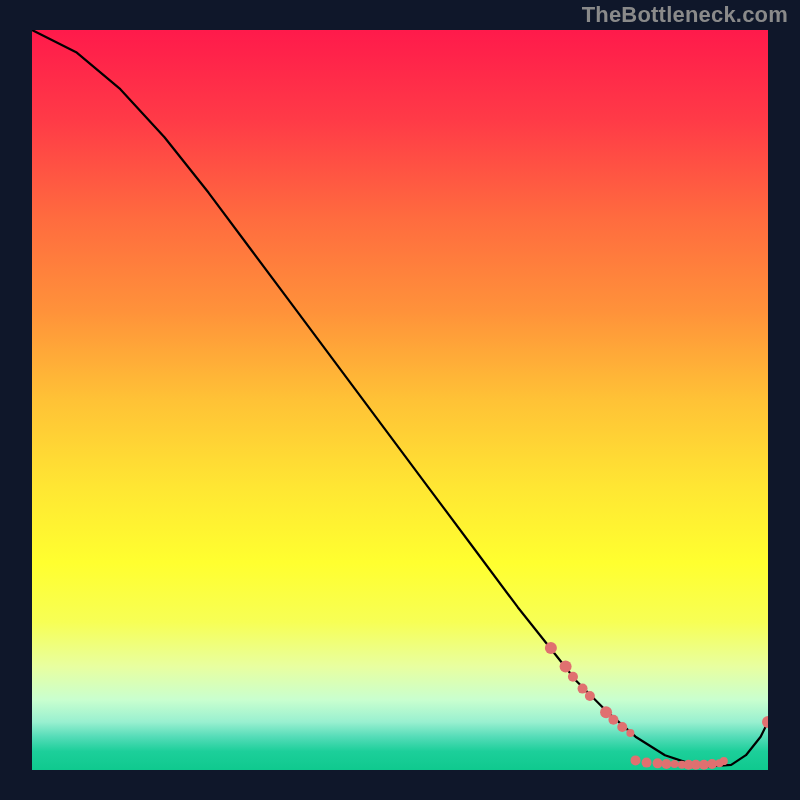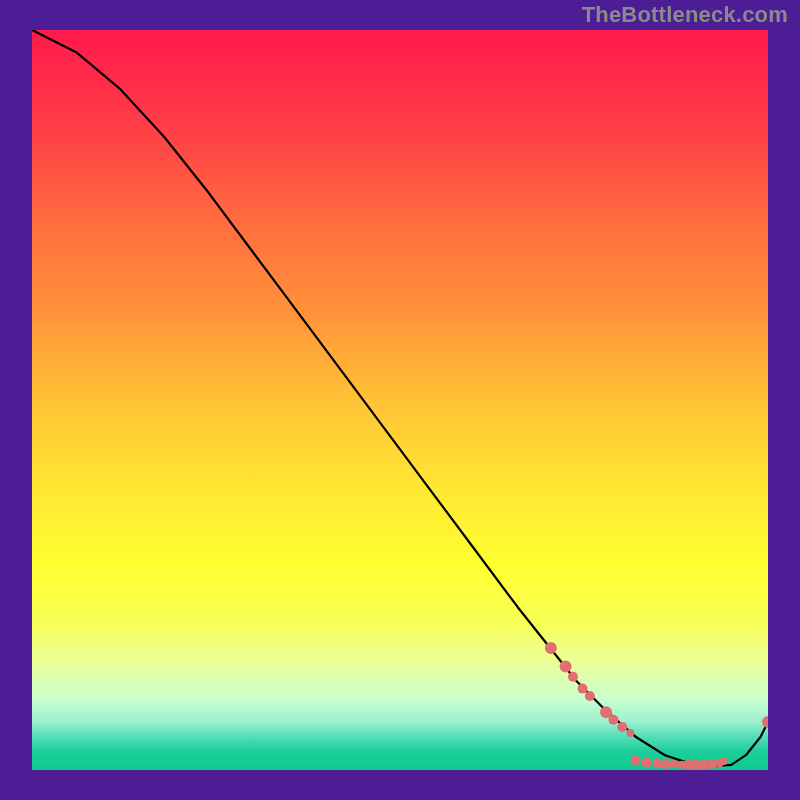--- a/index.html
+++ b/index.html
@@ -9,21 +9,21 @@
     height: 800px;
     background: #000;
     overflow: hidden;
   }
   .frame {
     position: absolute;
     left: 0;
     top: 0;
     width: 800px;
     height: 800px;
-    background: #4c1d95;
+    background: #0f172a;
   }
   .watermark {
     position: absolute;
     top: 2px;
     right: 12px;
     font-family: Arial, Helvetica, sans-serif;
     font-size: 22px;
     font-weight: 600;
     color: #8a8a8a;
     letter-spacing: 0.2px;

